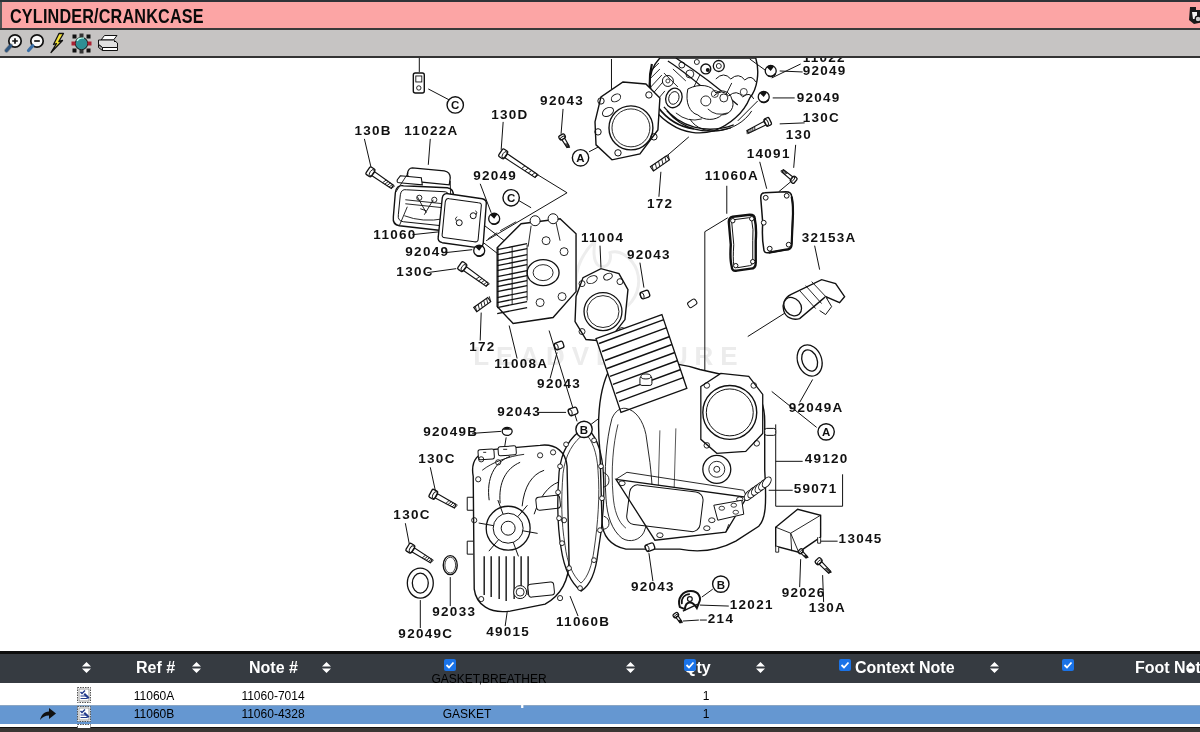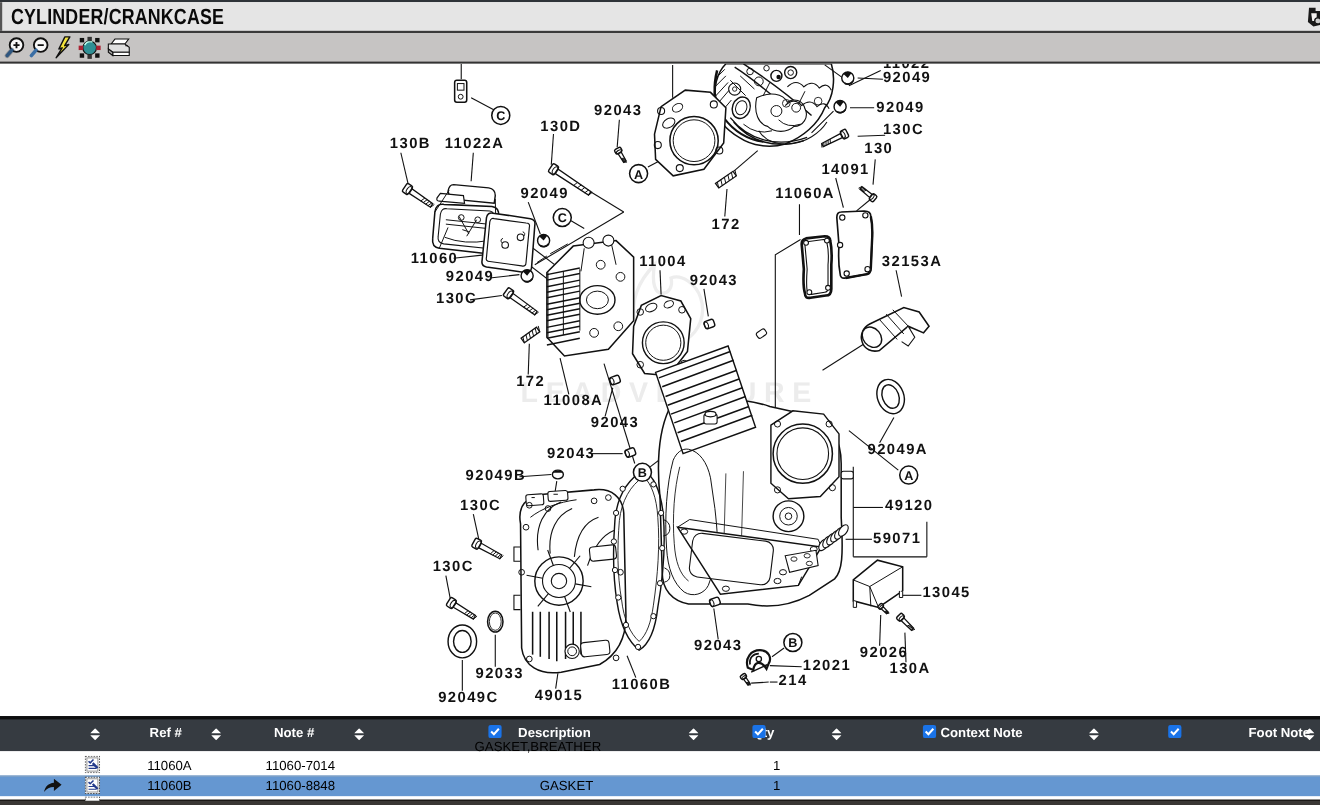--- a/index.html
+++ b/index.html
@@ -1,30 +1,30 @@
 <!DOCTYPE html>
 <html><head>
 <meta charset="utf-8">
 <style>
   html,body{margin:0;padding:0;}
   body{width:1200px;height:732px;overflow:hidden;background:#fff;font-family:"Liberation Sans",sans-serif;position:relative;}
   .topline{position:absolute;left:0;top:0;width:1200px;height:2px;background:#2e3338;}
-  .titlebar{position:absolute;left:0;top:2px;width:1200px;height:26px;background:#e5e5e5;border-left:2px solid #555;box-sizing:border-box;}
+  .titlebar{position:absolute;left:0;top:2px;width:1200px;height:26px;background:#fca5a5;border-left:2px solid #555;box-sizing:border-box;}
   .titlebar span{position:absolute;left:8px;top:3px;font-size:20px;font-weight:bold;color:#0a0a0a;letter-spacing:0.2px;transform:scaleX(0.81);transform-origin:0 0;white-space:nowrap;}
   .sep1{position:absolute;left:0;top:28px;width:1200px;height:2px;background:#3a3a3a;}
   .toolbar{position:absolute;left:0;top:30px;width:1200px;height:27px;background:#c6c4c3;}
   .sep2{position:absolute;left:0;top:56px;width:1200px;height:2px;background:#333;}
   .diagram{position:absolute;left:0;top:58px;width:1200px;height:593px;background:#fff;}
   
   .thead{position:absolute;left:0;top:651px;width:1200px;height:32px;background:#363b41;border-top:3px solid #0e0e0e;box-sizing:border-box;}
   .row1{position:absolute;left:0;top:683px;width:1200px;height:22px;background:#fff;}
   .row2{position:absolute;left:0;top:705px;width:1200px;height:19px;background:#6597d1;border-top:1px solid #8aa6c4;box-sizing:border-box;}
   .row3{position:absolute;left:0;top:724px;width:1200px;height:4px;background:#fff;}
   .botbar{position:absolute;left:0;top:727px;width:1200px;height:5px;background:#3a3734;border-top:1px solid #141210;box-sizing:border-box;}
-  .hcell{position:absolute;top:659px;font-size:12px;font-weight:bold;color:#fff;white-space:nowrap;}
+  .hcell{position:absolute;top:659px;font-size:16px;font-weight:bold;color:#fff;white-space:nowrap;}
   .dcell{position:absolute;font-size:12px;color:#000;white-space:nowrap;transform:translateX(-50%);}
   .sortarr{position:absolute;top:662px;width:9px;height:11px;}
   .cb{position:absolute;top:659px;width:12px;height:12px;background:#1a73e8;border-radius:2px;}
   .cb svg{position:absolute;left:0;top:0;}
 </style>
 </head>
 <body>
 <div class="topline"></div>
 <div class="titlebar">
     <span>CYLINDER/CRANKCASE</span>
@@ -571,21 +571,21 @@
 </svg>
 
 <div class="thead"></div>
 <div class="row1"></div>
 <div class="row2"></div>
 <div class="row3"></div>
 <div class="botbar"></div>
 
 <div class="hcell" style="left:136px;">Ref #</div>
 <div class="hcell" style="left:249px;">Note #</div>
-<div class="hcell" style="left:471px;">Description</div>
+<div class="hcell" style="left:471px;margin-top:32px;">Description</div>
 <div class="hcell" style="left:684px;">Qty</div>
 <div class="hcell" style="left:855px;">Context Note</div>
 <div class="hcell" style="left:1135px;">Foot Note</div>
 
 <svg class="sortarr" style="left:82px;" viewBox="0 0 9 11">
     <path d="M4.5 0 L9 4.5 H0 Z M4.5 11 L0 6.5 H9 Z" fill="#fff"></path>
   </svg>
 <svg class="sortarr" style="left:192px;" viewBox="0 0 9 11">
     <path d="M4.5 0 L9 4.5 H0 Z M4.5 11 L0 6.5 H9 Z" fill="#fff"></path>
   </svg>
@@ -625,22 +625,22 @@
       <path d="M2.5 6 L5 8.5 L9.5 3.5" stroke="#fff" stroke-width="1.8" fill="none"></path>
     </svg>
   </div>
 
 <div class="dcell" style="left:154px;top:689px;">11060A</div>
 <div class="dcell" style="left:273px;top:689px;">11060-7014</div>
 <div class="dcell" style="left:489px;top:672px;">GASKET,BREATHER</div>
 <div class="dcell" style="left:706px;top:689px;">1</div>
 
 <div class="dcell" style="left:154px;top:707px;">11060B</div>
-<div class="dcell" style="left:273px;top:707px;">11060-8848</div>
-<div class="dcell" style="left:515px;top:707px;text-align:right;">GASKET</div>
+<div class="dcell" style="left:273px;top:707px;">11060-4328</div>
+<div class="dcell" style="left:467px;top:707px;text-align:right;">GASKET</div>
 <div class="dcell" style="left:706px;top:707px;">1</div>
 
 <svg style="position:absolute;left:77px;top:687px;" width="14" height="16" viewBox="0 0 14 16">
   <rect x="0.5" y="0.5" width="13" height="15" fill="#fff" stroke="#555" stroke-dasharray="1.5 1"></rect>
   <rect x="2" y="2" width="10" height="12" fill="#fff" stroke="#888" stroke-width="0.8"></rect>
   <path d="M3.5 5 L5 6.5 L8 3.5" stroke="#223a8c" stroke-width="1.4" fill="none"></path>
   <path d="M3.5 9 h7 M3.5 11.5 h7" stroke="#223a8c" stroke-width="1"></path>
   <path d="M8 6 L12.5 10.5 L11 12 L6.5 7.5 Z" fill="#223a8c"></path>
 </svg>
 <svg style="position:absolute;left:77px;top:706px;" width="14" height="16" viewBox="0 0 14 16">

